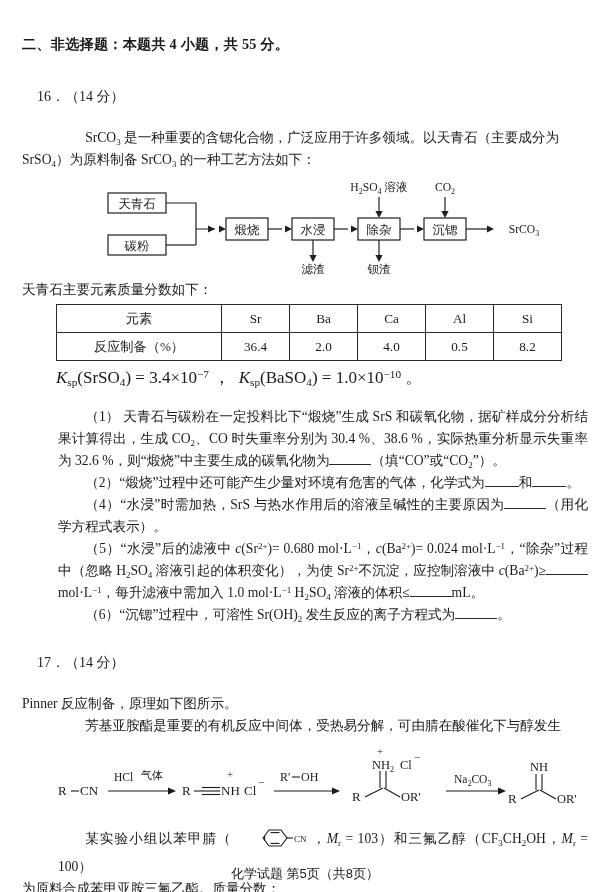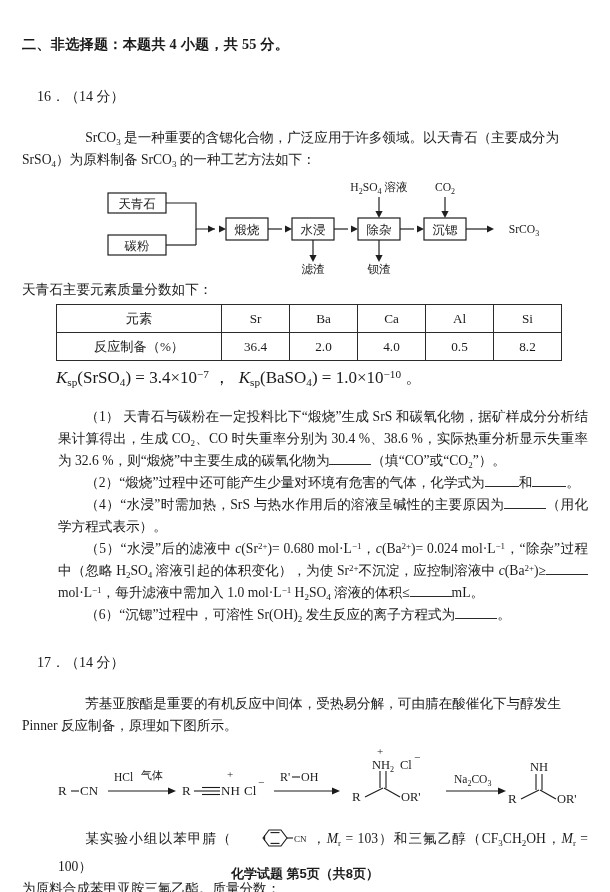--- a/index.html
+++ b/index.html
@@ -110,21 +110,20 @@
   .scheme svg { display: block; }
 
   .footer {
     position: absolute;
     left: 0;
     bottom: 9px;
     width: 610px;
     text-align: center;
     font-size: 13px;
     font-family: "Liberation Sans", "DejaVu Sans", sans-serif;
-    font-weight: bold;
   }
   .ring-inline {
     display: inline-block;
     vertical-align: -6px;
     margin: 0 0px;
   }
 </style>
 </head>
 <body>
 
@@ -261,22 +260,22 @@
     <p class="para indent2">
       <span>（6）</span>“沉锶”过程中，可溶性 Sr(OH)<sub>2</sub> 发生反应的离子方程式为<span class="blank b-lg"></span>。
     </p>
 
     <div style="height:11px"></div>
     <p class="qnum">
       <span>17．</span><span>（14 分）</span>
     </p>
 
     <div style="height:4px"></div>
+    <p class="para">Pinner 反应制备，原理如下图所示。</p>
     <p class="para indent2">芳基亚胺酯是重要的有机反应中间体，受热易分解，可由腈在酸催化下与醇发生</p>
-    <p class="para">Pinner 反应制备，原理如下图所示。</p>
 
     <div class="scheme">
       <svg width="566" height="86" viewBox="0 0 566 86" xmlns="http://www.w3.org/2000/svg">
         <g font-family="Liberation Serif, DejaVu Serif, serif" fill="#1a1a1a">
 
           <text x="36" y="54" font-size="13">R</text>
           <line x1="49" y1="50" x2="57" y2="50" stroke="#1a1a1a" stroke-width="1.1"></line>
           <text x="58" y="54" font-size="13">CN</text>
 
           <text x="92" y="40" font-size="11.5">HCl</text>

